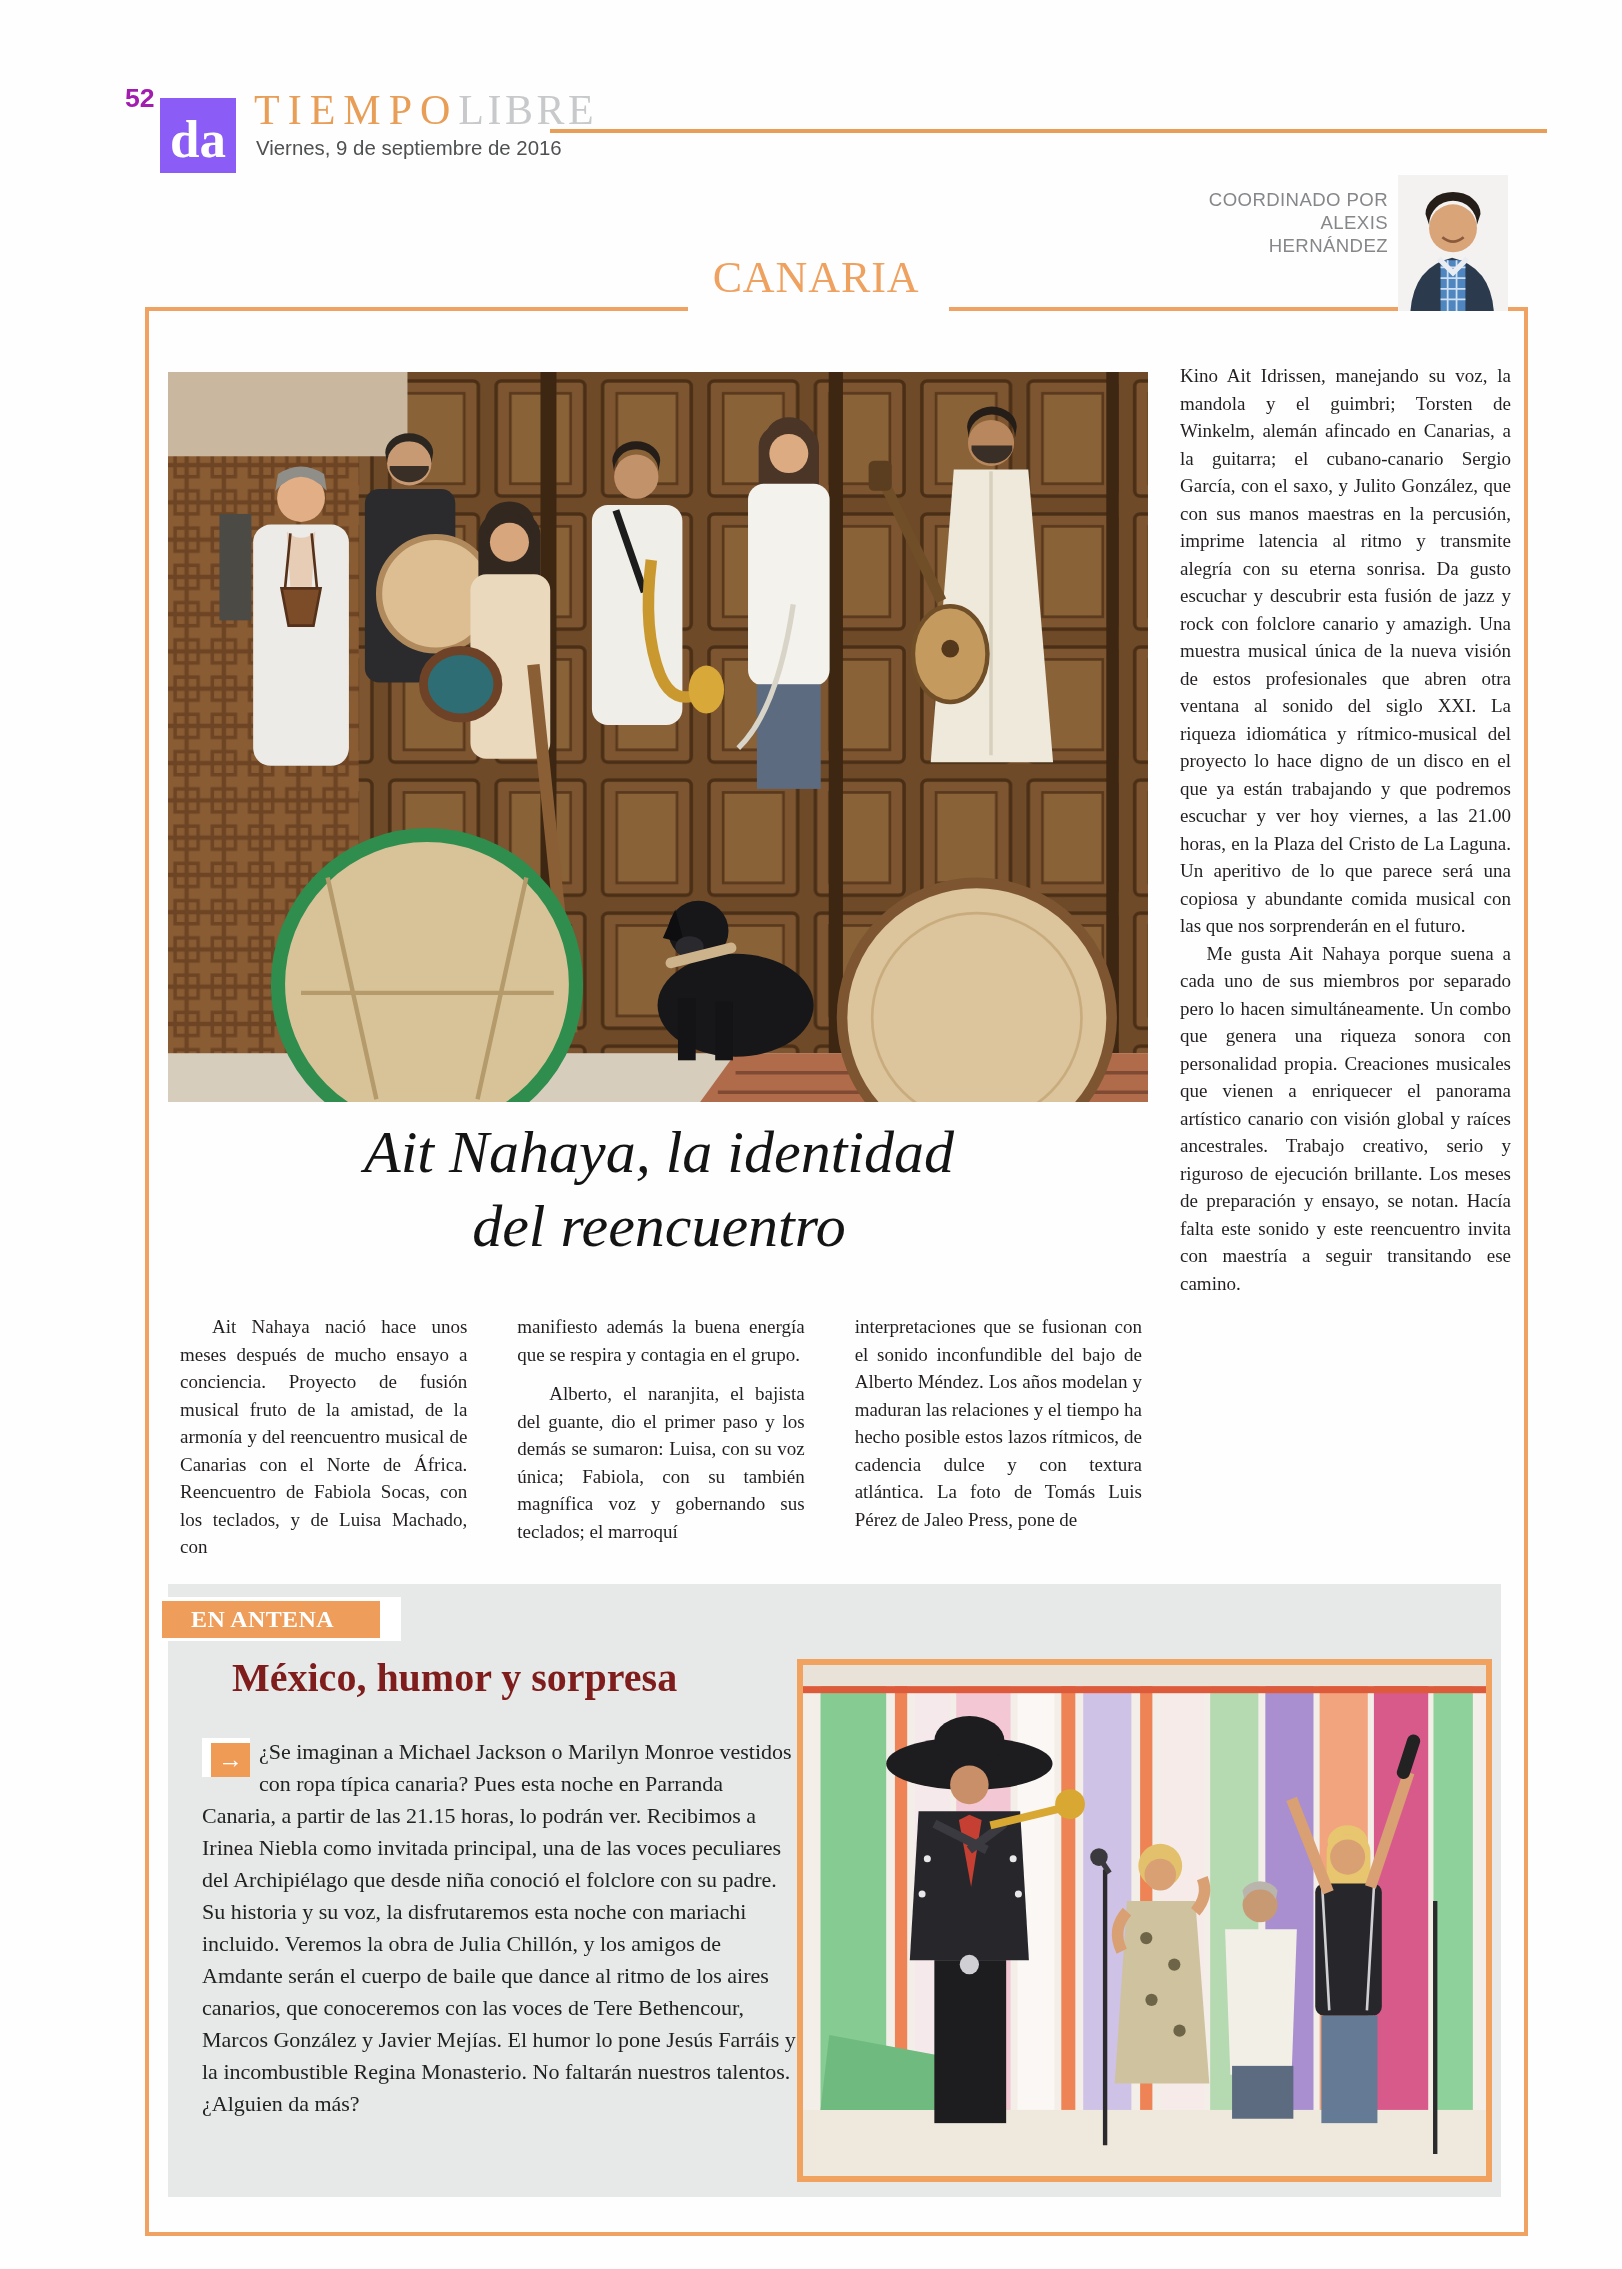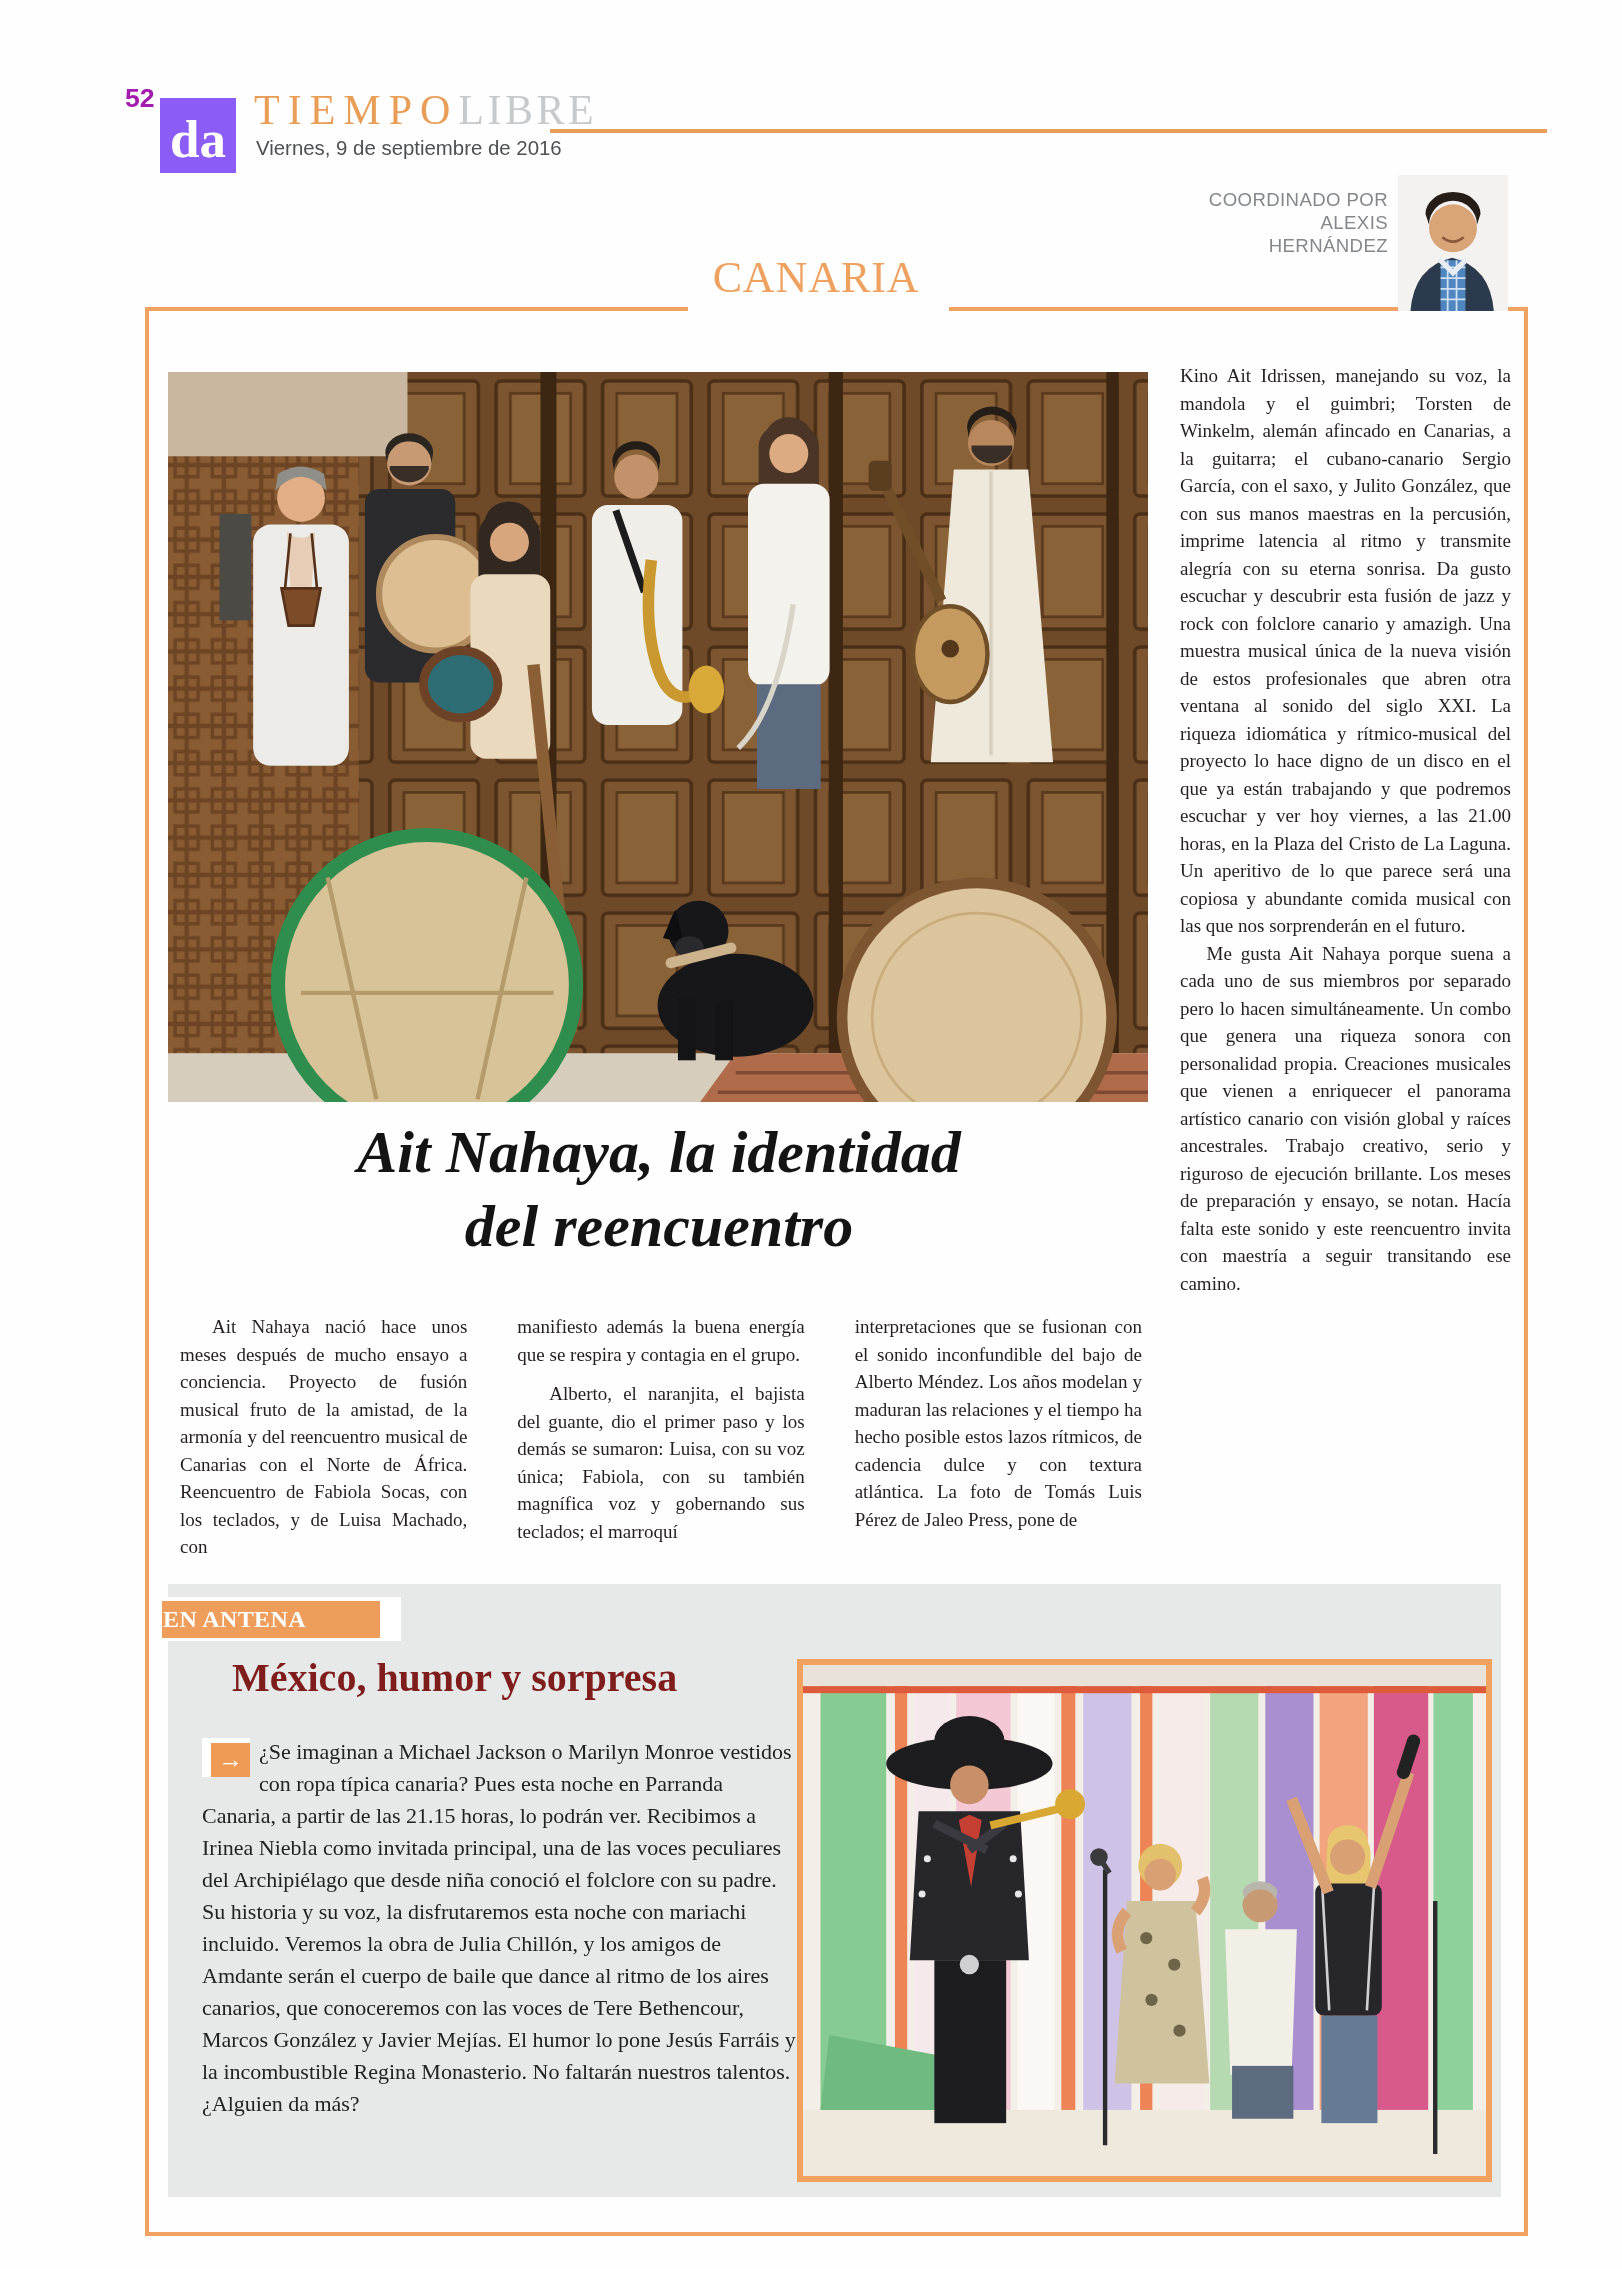--- a/index.html
+++ b/index.html
@@ -51,21 +51,21 @@
            font:400 19px/27.5px "Liberation Serif",serif;text-align:justify}
   .columns .col{flex:1;min-width:0}
   .columns p{margin:12px}
   .columns p.indent{text-indent:32px}
 
   
   .gray-band{left:168px;top:1584px;width:1333px;height:613px;background:#e7e9e8}
   .tag-strip{left:162px;top:1597px;width:239px;height:44px;background:#ffffff}
   .tag-bar{left:162px;top:1601px;width:218px;height:37px;background:#ee9d5b;z-index:3}
   .tag-bar span{display:block;font:700 24px/37px "Liberation Serif",serif;color:#ffffff;
-                padding-left:1px;letter-spacing:0.4px}
+                padding-left:29px;letter-spacing:0.4px}
   .mexico-headline{left:232px;top:1654px;font:700 40px "Liberation Serif",serif;color:#7f1d1d}
   .antena-article{left:202px;top:1736px;width:596px;font:400 22px/32px "Liberation Serif",serif;color:#222}
   .arrow-wrap{float:left;width:48px;height:39px;background:#ffffff;position:relative;margin:1.8px 8.9px 0 0}
   .arrow-box{position:absolute;right:0;bottom:0;width:39px;height:34px;background:#ef9b55;
              color:#fff;font:700 25px/32px "Liberation Sans",sans-serif;text-align:center}
   .tv-photo{left:797px;top:1659px;width:695px;height:523px;box-sizing:border-box;
             border:6.2px solid #f0a25e;background:#f3efe8}
   .tv-photo svg{width:100%;height:100%;display:block}
   .it{}
 </style>
@@ -210,21 +210,21 @@
       <circle cx="912" cy="728" r="118" fill="none" stroke="#c9ac7e" stroke-width="3"></circle>
     </g>
   </svg>
 </figure>
 
 <aside class="abs right-col">
   <p><span>Kino Ait Idrissen, manejando su voz, la mandola y el guimbri; Torsten de Winkelm, alemán afincado en Canarias, a la guitarra; el cubano-canario Sergio García, con el saxo, y Julito González, que con sus manos maestras en la percusión, imprime latencia al ritmo y transmite alegría con su eterna sonrisa. Da gusto escuchar y descubrir esta fusión de </span><span class="it">jazz</span><span> y </span><span class="it">rock</span><span> con folclore canario y amazigh. Una muestra musical única de la nueva visión de estos profesionales que abren otra ventana al sonido del siglo XXI. La riqueza idiomática y rítmico-musical del proyecto lo hace digno de un disco en el que ya están trabajando y que podremos escuchar y ver hoy viernes, a las 21.00 horas, en la Plaza del Cristo de La Laguna. Un aperitivo de lo que parece será una copiosa y abundante comida musical con las que nos sorprenderán en el futuro.</span></p>
   <p class="indent">Me gusta Ait Nahaya porque suena a cada uno de sus miembros por separado pero lo hacen simultáneamente. Un combo que genera una riqueza sonora con personalidad propia. Creaciones musicales que vienen a enriquecer el panorama artístico canario con visión global y raíces ancestrales. Trabajo creativo, serio y riguroso de ejecución brillante. Los meses de preparación y ensayo, se notan. Hacía falta este sonido y este reencuentro invita con maestría a seguir transitando ese camino.</p>
 </aside>
 
-<h1 class="abs headline" style="margin:0;font-weight:700">
+<h1 class="abs headline" style="margin:0;font-weight:400">
   <span>Ait Nahaya, la identidad</span>
   <span>del reencuentro</span>
 </h1>
 <div class="abs columns">
   <div class="col">
     <p class="indent">Ait Nahaya nació hace unos meses después de mucho ensayo a conciencia. Proyecto de fusión musical fruto de la amistad, de la armonía y del reencuentro musical de Canarias con el Norte de África. Reencuentro de Fabiola Socas, con los teclados, y de Luisa Machado, con</p>
   </div>
   <div class="col">
     <p>manifiesto además la buena energía que se respira y contagia en el grupo.</p>
     <p class="indent">Alberto, el naranjita, el bajista del guante, dio el primer paso y los demás se sumaron: Luisa, con su voz única; Fabiola, con su también magnífica voz y gobernando sus teclados; el marroquí</p>

